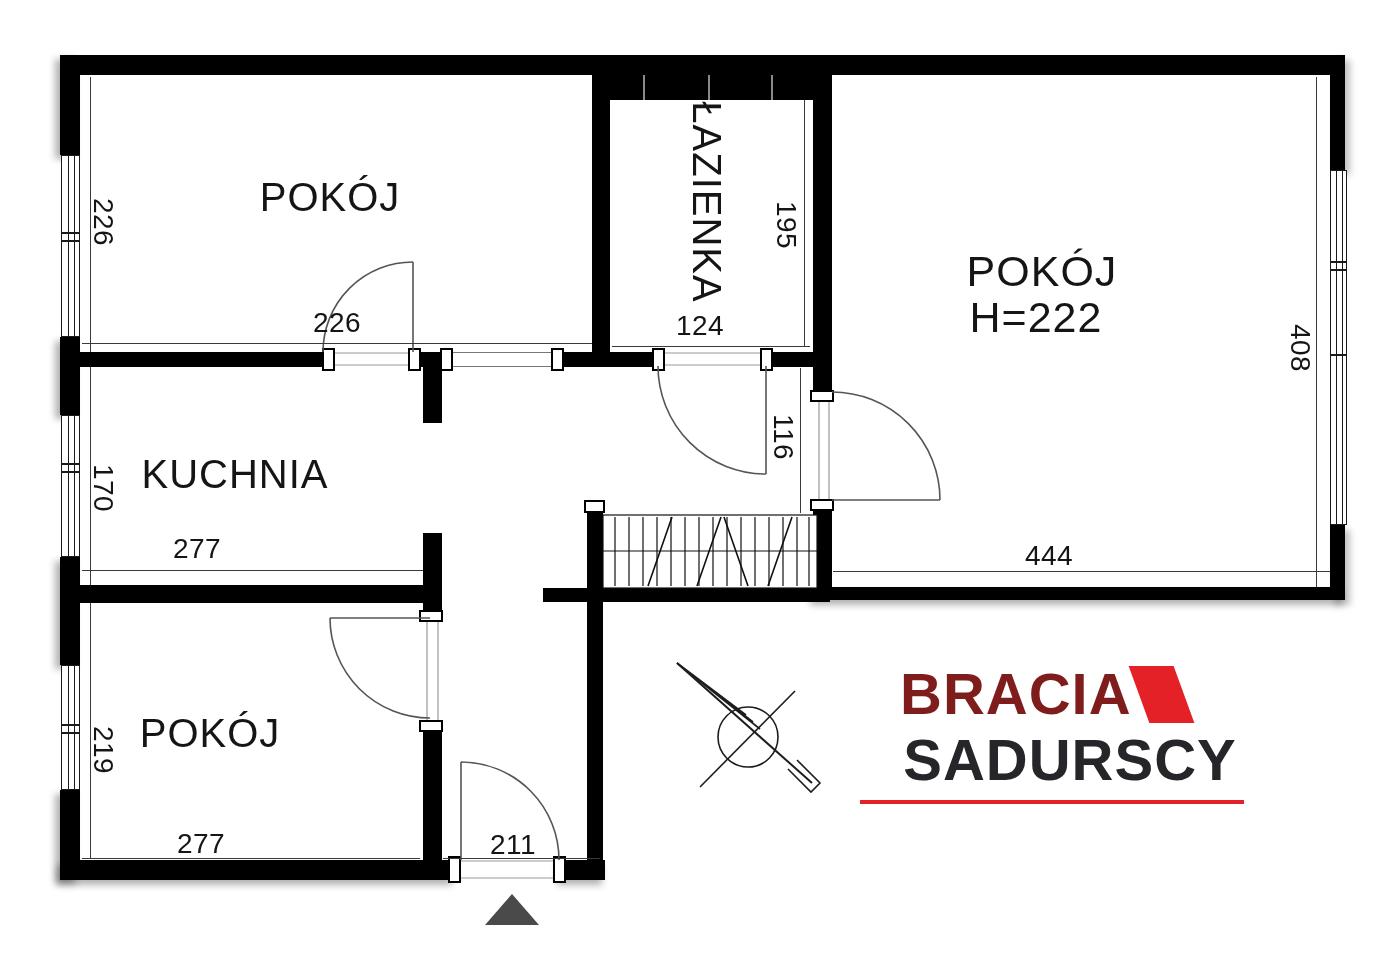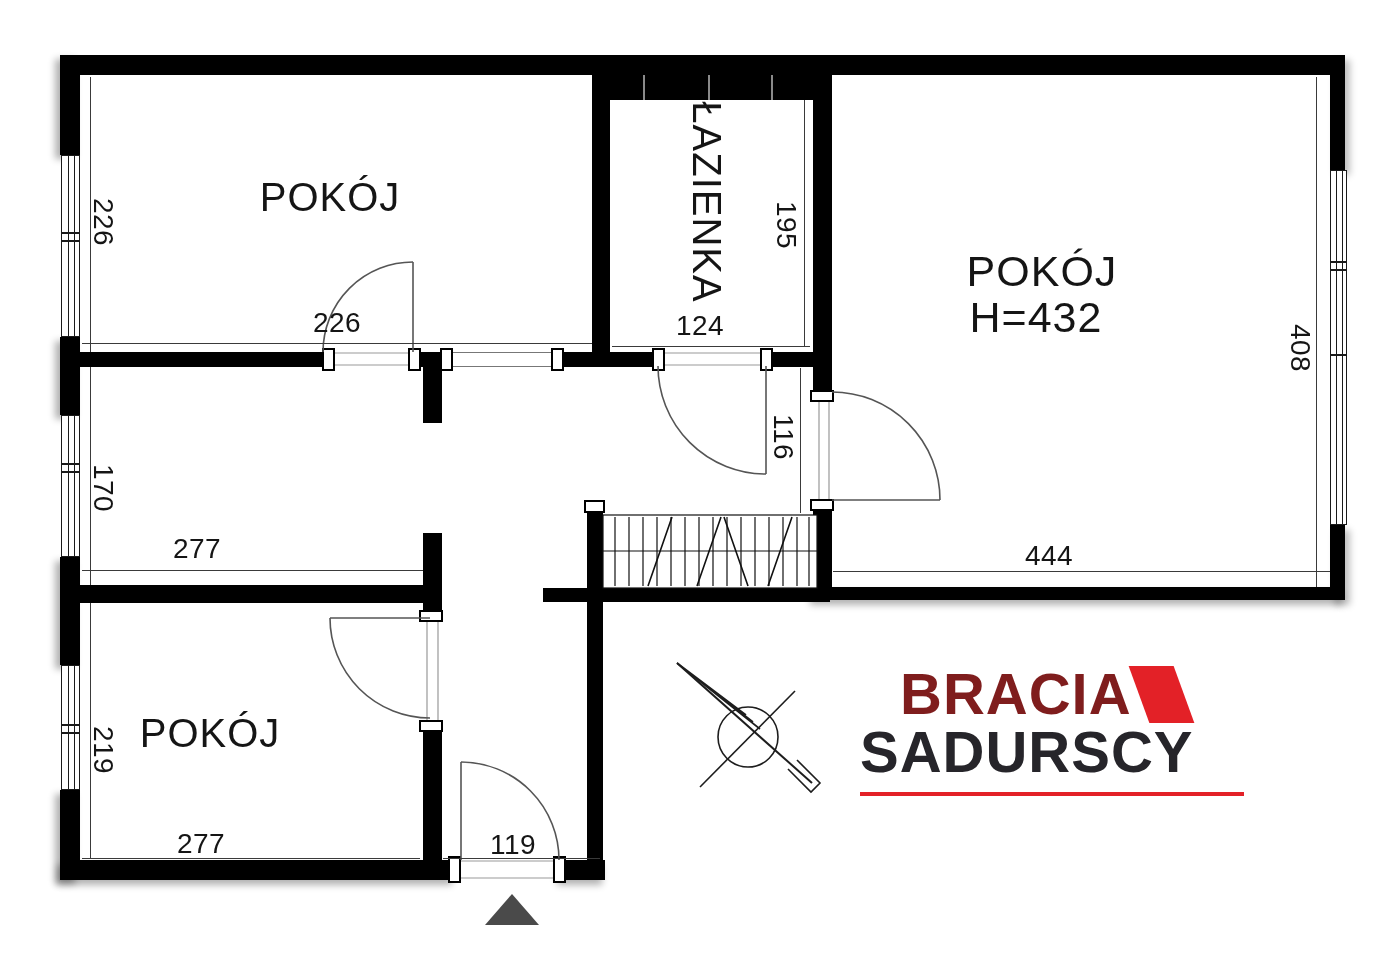--- a/index.html
+++ b/index.html
@@ -22,21 +22,21 @@
   .shaft{position:absolute;background:#000;}
   .shaft .sep{position:absolute;top:0;bottom:0;width:2px;background:#8a8a8a;}
   svg.overlay{position:absolute;left:0;top:0;pointer-events:none;}
   .tri{position:absolute;width:0;height:0;border-left:27px solid transparent;
        border-right:27px solid transparent;border-bottom:31px solid #4a4a4a;}
   
   .logo{position:absolute;left:860px;top:665px;width:420px;}
   .logo .l1{display:flex;align-items:flex-start;}
   .logo .word1{font-size:58px;font-weight:700;letter-spacing:1px;line-height:1;}
   .logo .mark{width:45px;height:57px;margin-left:7px;margin-top:1px;transform:skewX(20deg);}
-  .logo .word2{font-size:58px;font-weight:700;letter-spacing:1px;line-height:1;margin-top:0;}
+  .logo .word2{font-size:58px;font-weight:700;letter-spacing:1px;line-height:1;margin-top:8px;text-align:center;}
   .logo .rule{height:4px;width:384px;margin-top:11px;}
   .logo .word3{font-size:25px;font-weight:500;letter-spacing:12.5px;margin-top:9px;color:#2b2a2f;}
 </style>
 </head>
 <body>
 
 <div id="stage">
 
   <div class="wall" style="left:60px;top:55px;width:1285px;height:20px;"></div>
 
@@ -187,33 +187,34 @@
 
   <div class="lbl room-lbl" style="left:330px;top:197px;">POKÓJ</div>
   <div class="lbl" style="left:337px;top:323px;">226</div>
   <div class="lbl rot" style="left:103px;top:222px;">226</div>
 
   <div class="lbl room-lbl rot" style="left:706px;top:202px;">ŁAZIENKA</div>
   <div class="lbl" style="left:700px;top:326px;">124</div>
   <div class="lbl rot" style="left:786px;top:225px;">195</div>
 
   <div class="lbl room-lbl-lg" style="left:1042px;top:271px;">POKÓJ</div>
-  <div class="lbl room-lbl-lg" style="left:1036px;top:317px;">H=432</div>
+  <div class="lbl room-lbl-lg" style="left:1036px;top:317px;">H=222</div>
   <div class="lbl" style="left:1049px;top:556px;">444</div>
   <div class="lbl rot" style="left:1300px;top:348px;">408</div>
 
+  <div class="lbl room-lbl" style="left:235px;top:474px;">KUCHNIA</div>
   <div class="lbl" style="left:197px;top:549px;">277</div>
   <div class="lbl rot" style="left:103px;top:488px;">170</div>
 
   <div class="lbl room-lbl" style="left:210px;top:733px;">POKÓJ</div>
   <div class="lbl" style="left:201px;top:844px;">277</div>
   <div class="lbl rot" style="left:103px;top:750px;">219</div>
 
   <div class="lbl rot" style="left:783px;top:437px;">116</div>
-  <div class="lbl" style="left:513px;top:845px;">119</div>
+  <div class="lbl" style="left:513px;top:845px;">211</div>
 
   <div class="tri" style="left:485px;top:894px;"></div>
 
   <div class="logo">
     <div class="l1">
       <span class="word1" style="color: #7f1d1d; margin-left: 40px;">BRACIA</span>
       <span class="mark" style="background: rgb(227, 33, 39);"></span>
     </div>
     <div class="word2" style="color: rgb(38, 37, 42);">SADURSCY</div>
     <div class="rule" style="background: rgb(227, 33, 39);"></div>

